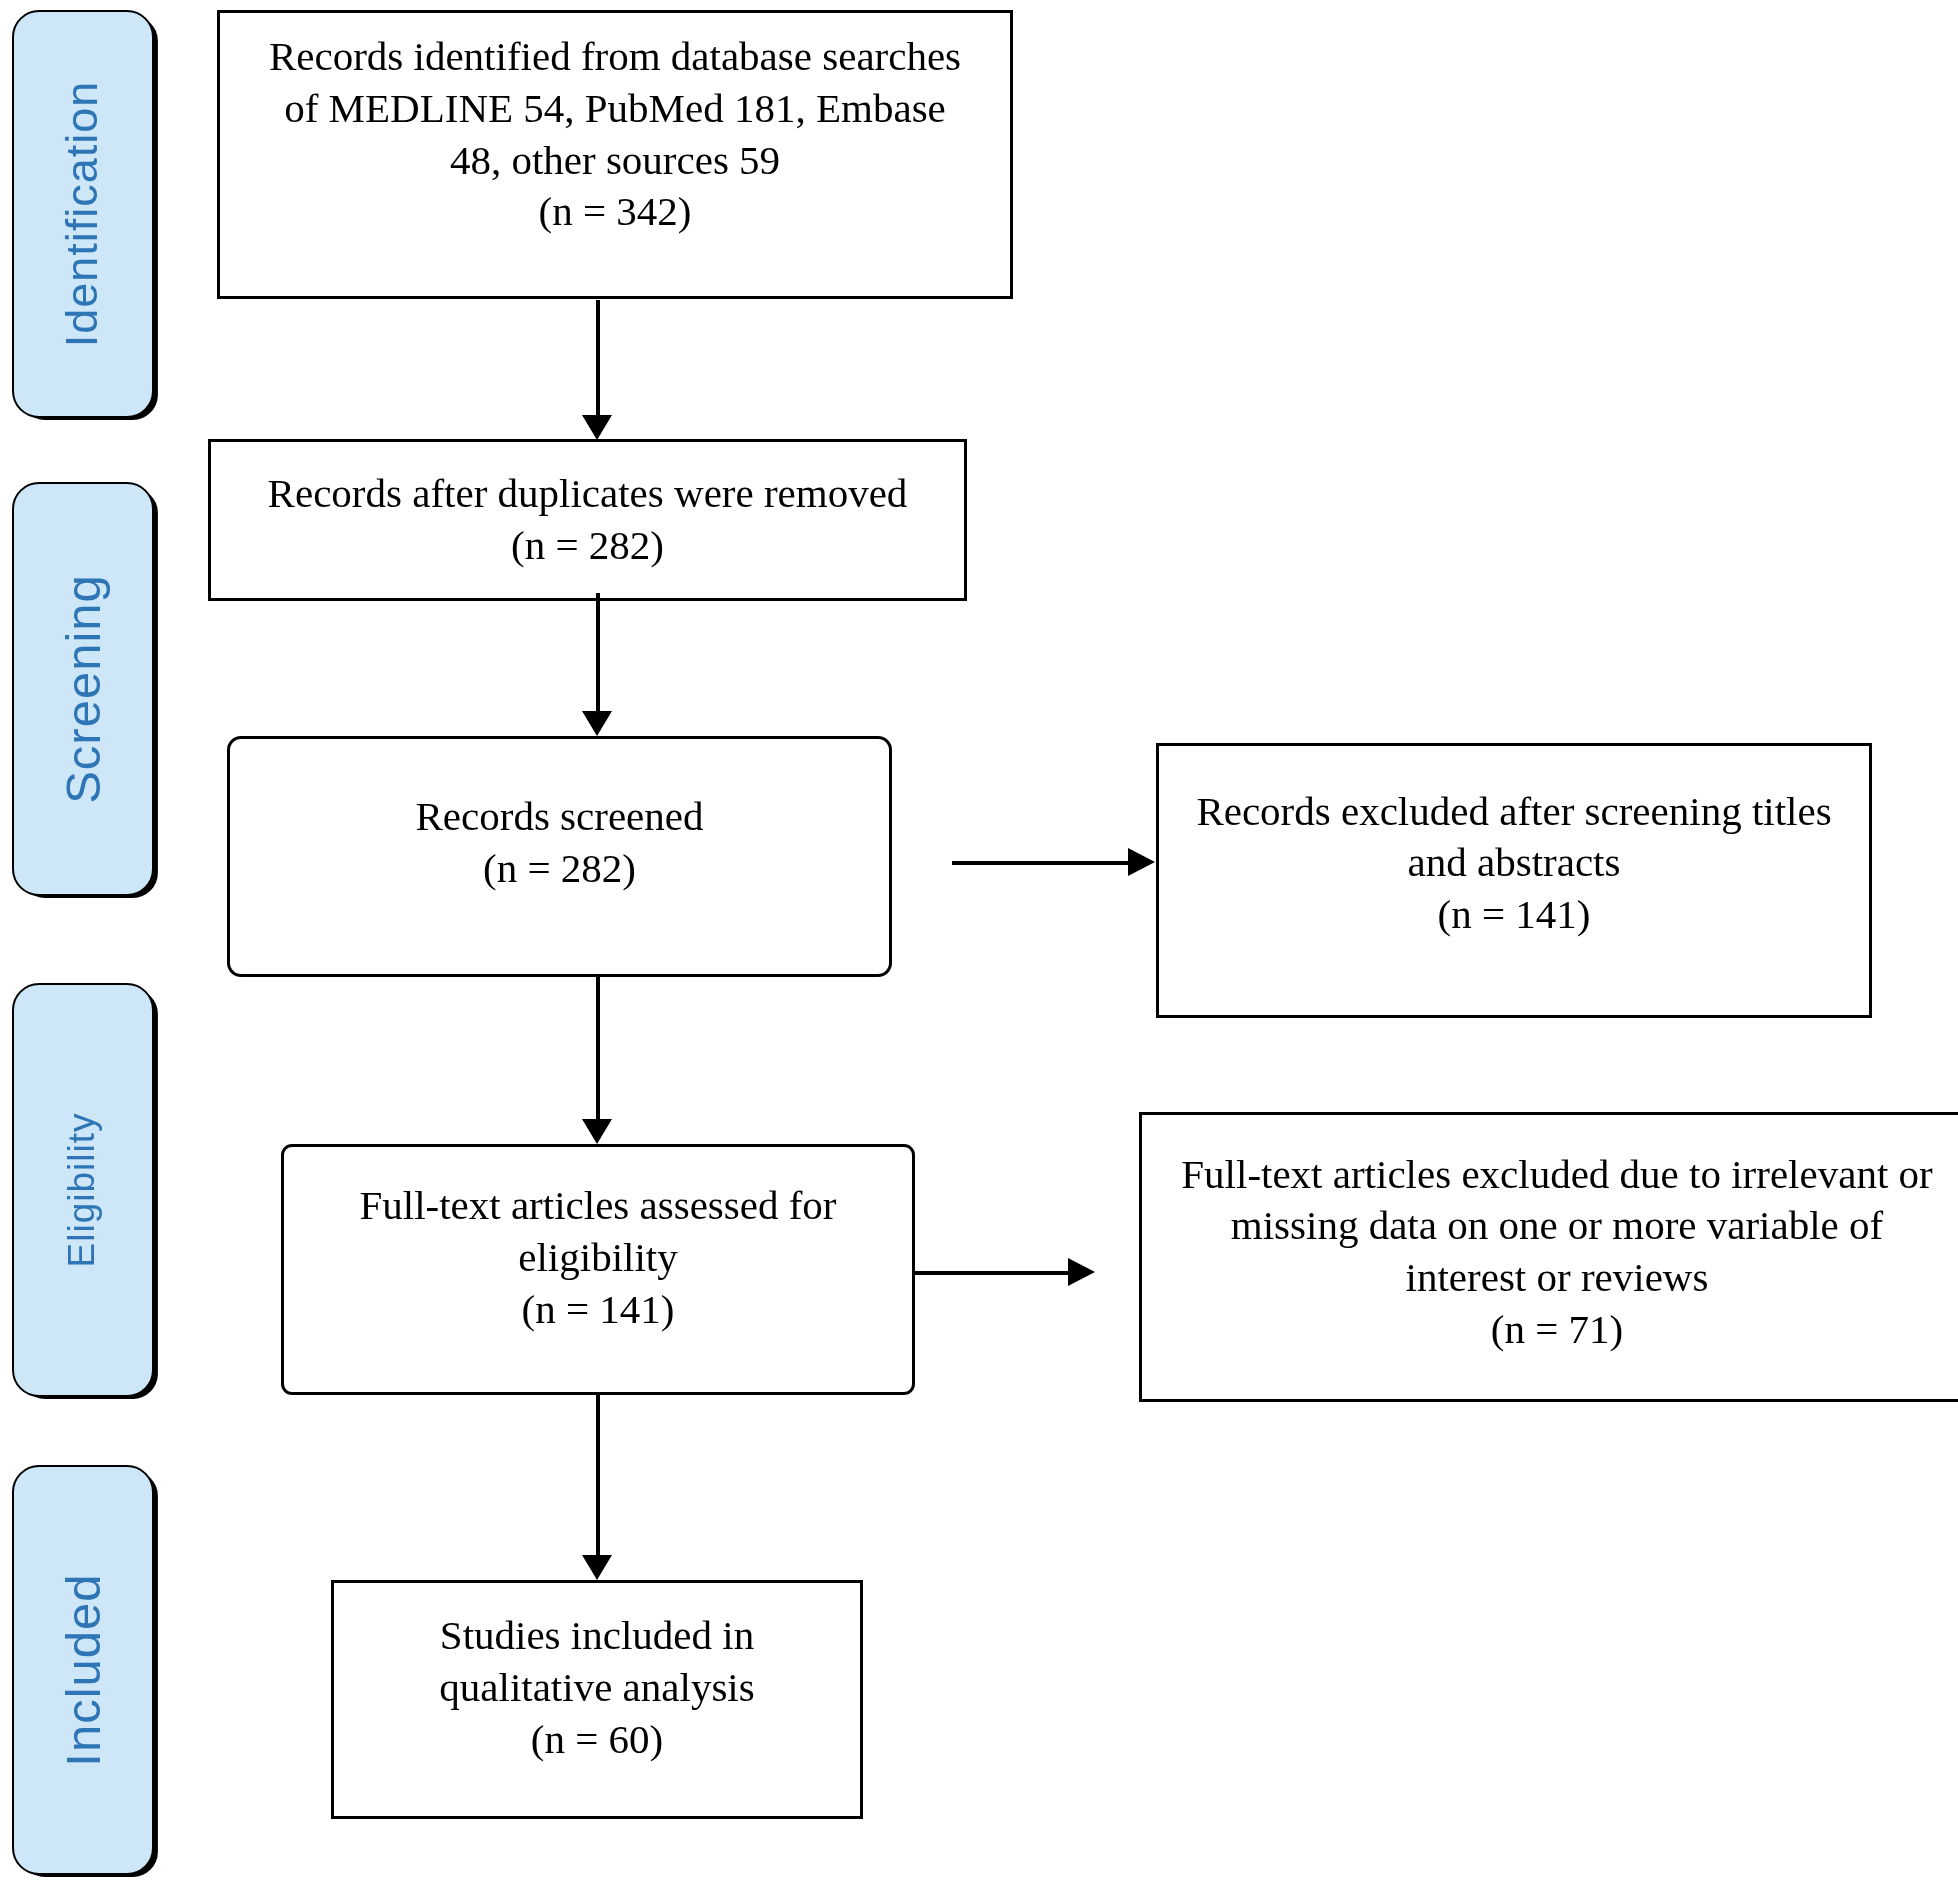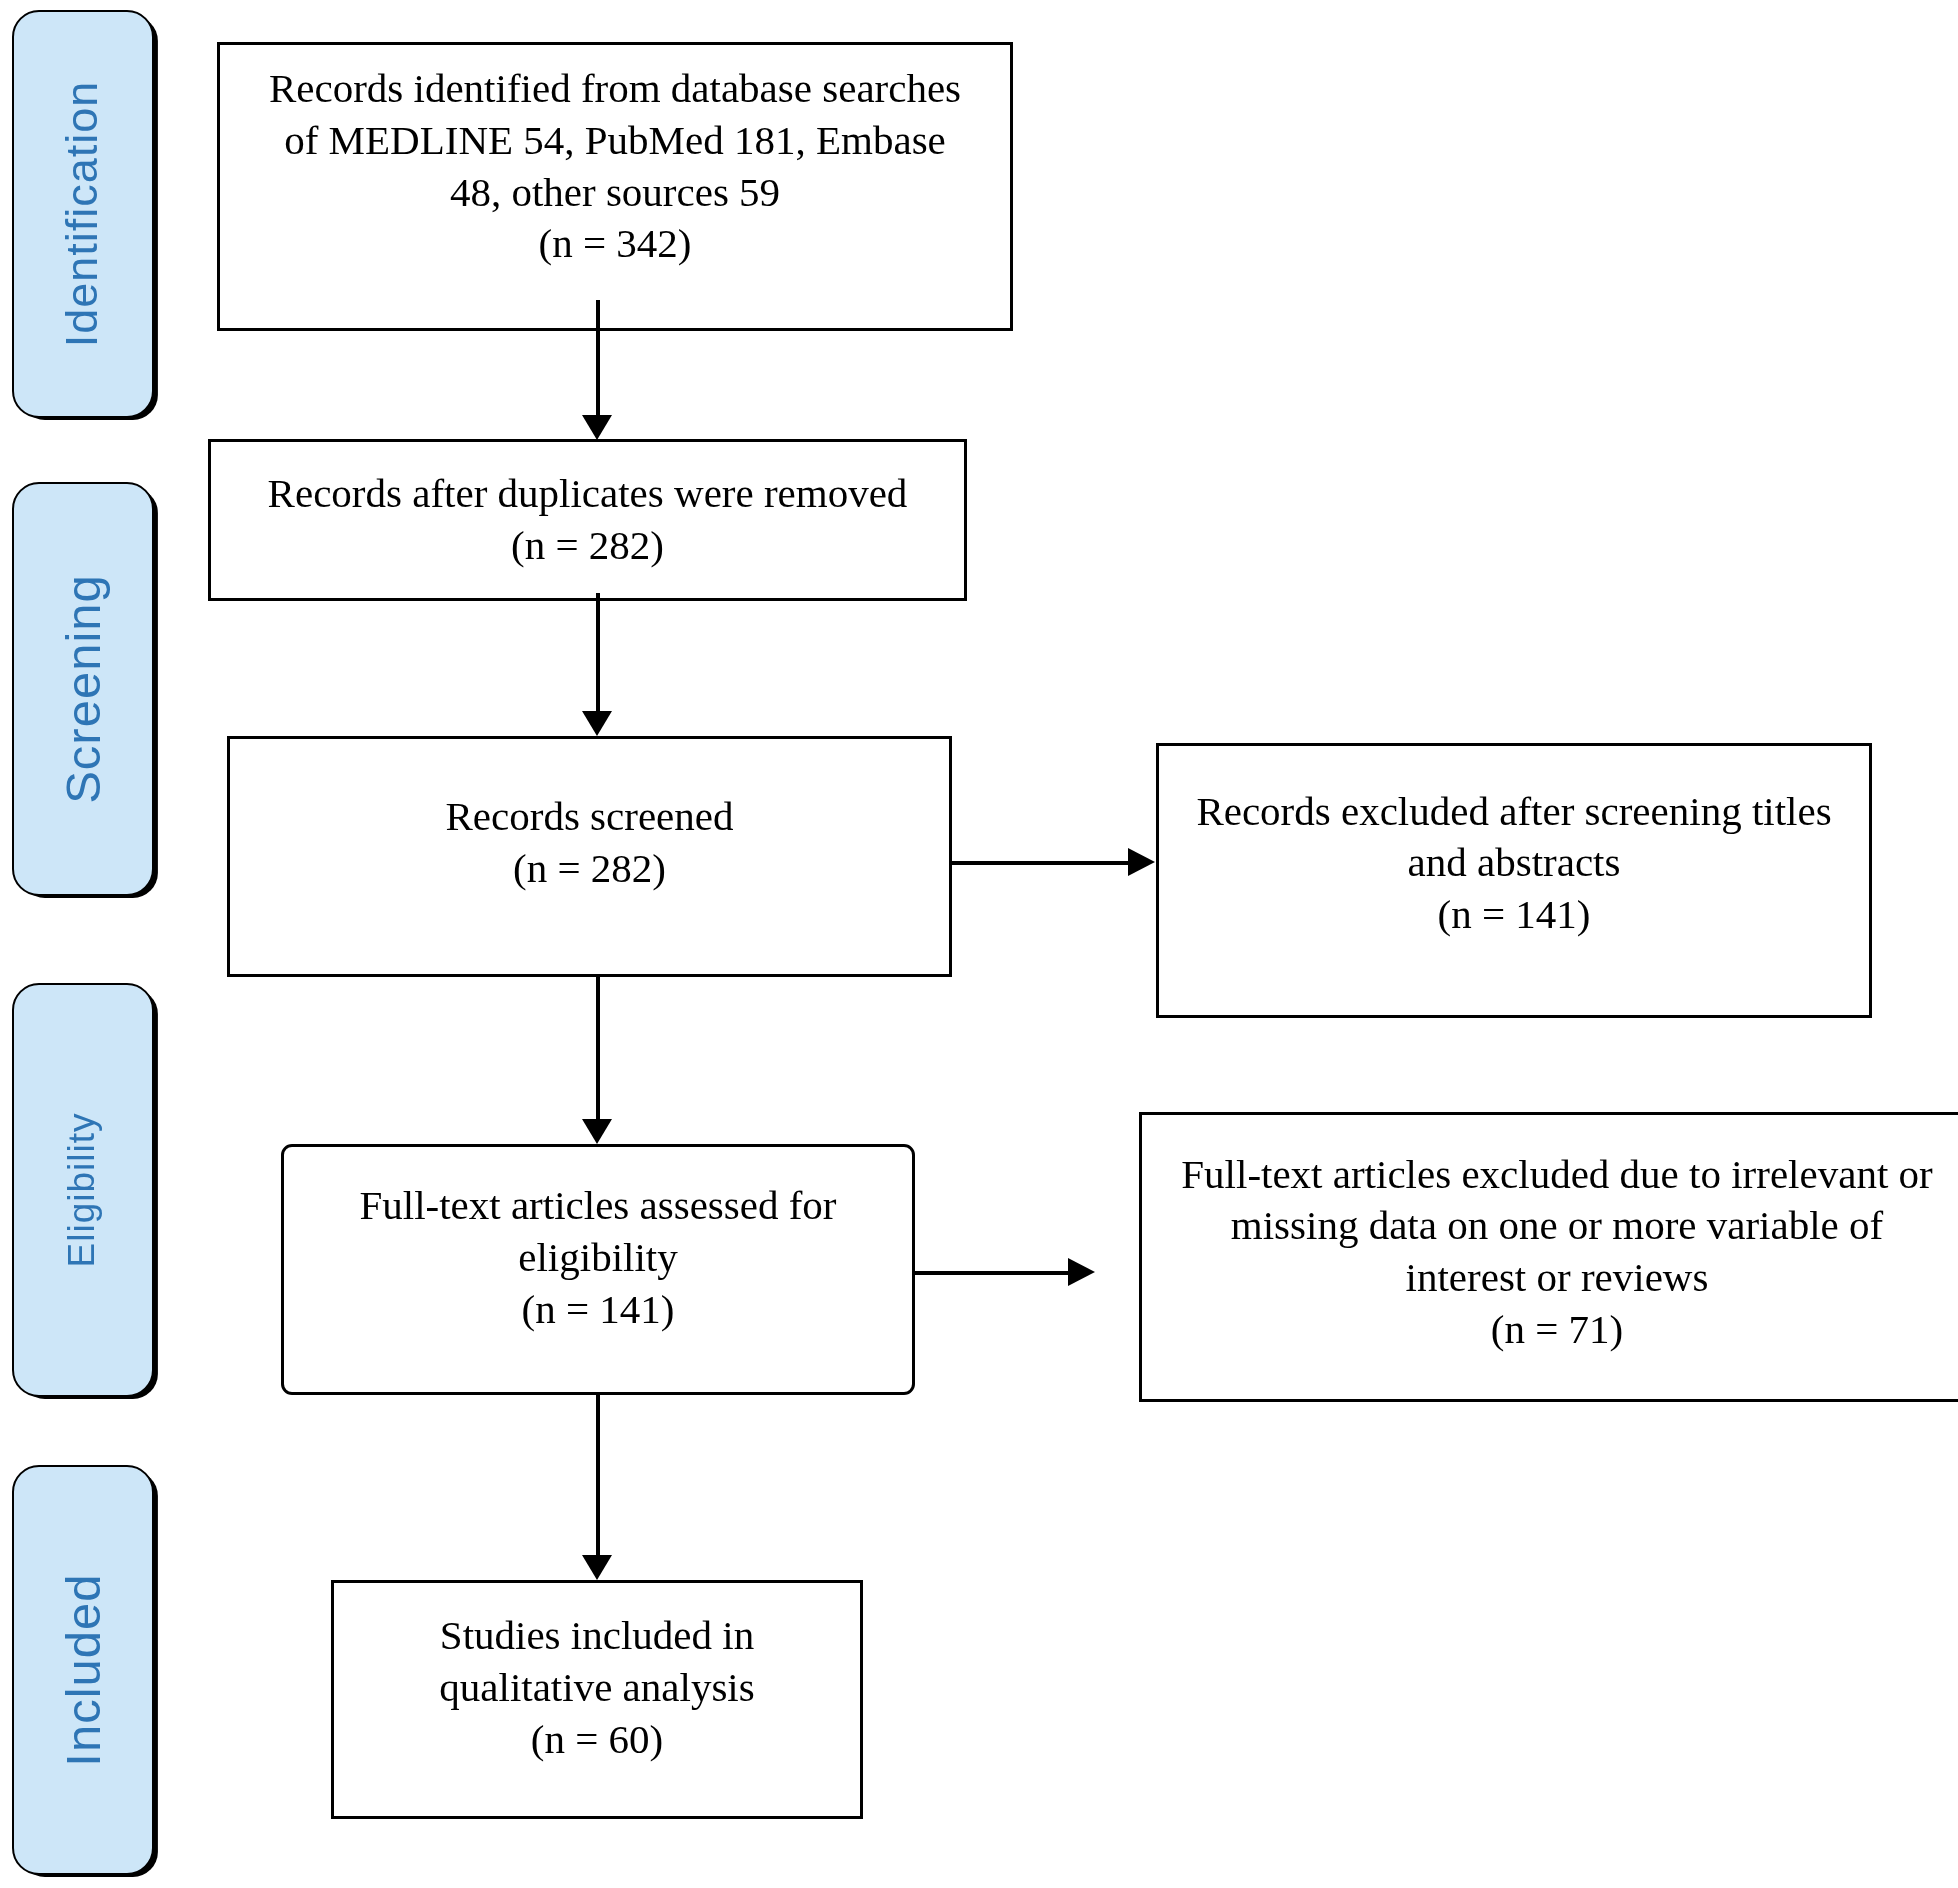--- a/index.html
+++ b/index.html
@@ -44,23 +44,23 @@
     background:#ffffff;
     border:3.9px solid #000;
     box-sizing:border-box;
     display:flex;align-items:center;justify-content:center;
     text-align:center;
     font-size:41px;line-height:1.26;
     color:#000;
     white-space:pre-line;
     padding:0 17.6px;
   }
-  #box-b1{left:217px;top:9.8px;width:796px;height:289px;padding-bottom:39px;margin-top:32px;}
+  #box-b1{left:217px;top:9.8px;width:796px;height:289px;padding-bottom:39px;}
   #box-b2{left:208px;top:439px;width:759px;height:162px;}
-  #box-b3{left:227px;top:736px;width:725px;height:241px;padding-bottom:27px;}
+  #box-b3{left:227px;top:736px;width:665px;height:241px;padding-bottom:27px;border-radius:14px;}
   #box-rb1{left:1156px;top:743px;width:716px;height:275px;padding-bottom:35px;}
   #box-b4{left:281px;top:1144px;width:634px;height:251px;padding-bottom:23.4px;border-radius:11px;}
   #box-rb2{left:1095px;top:1112px;width:836px;height:290px;padding-bottom:9.8px;margin-left:44px;}
   #box-b5{left:331px;top:1580px;width:532px;height:239px;padding-bottom:23.4px;}
 
   
   .vline{position:absolute;width:3.9px;background:#000;left:596px;}
   .hline{position:absolute;height:3.9px;background:#000;}
   .head-down{
     position:absolute;width:0;height:0;left:582px;

